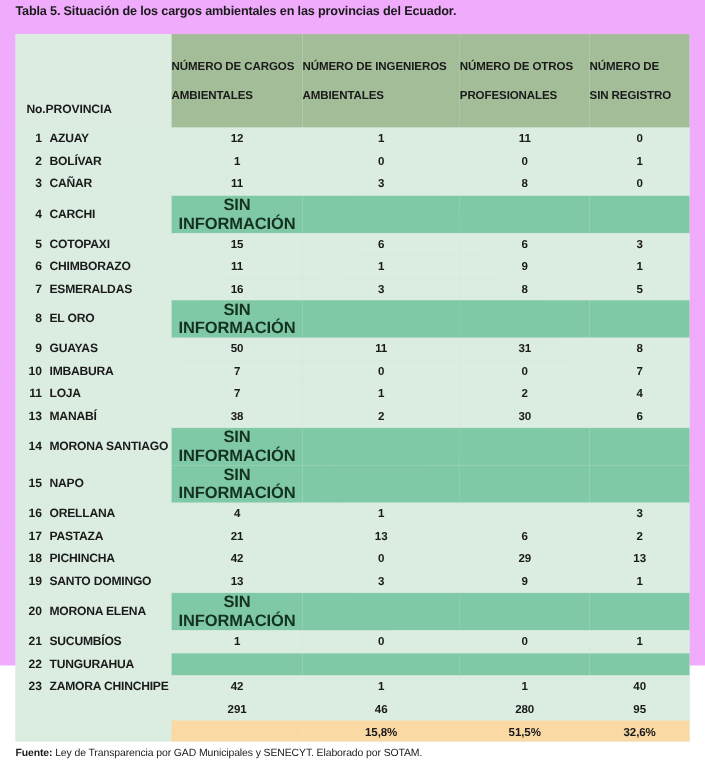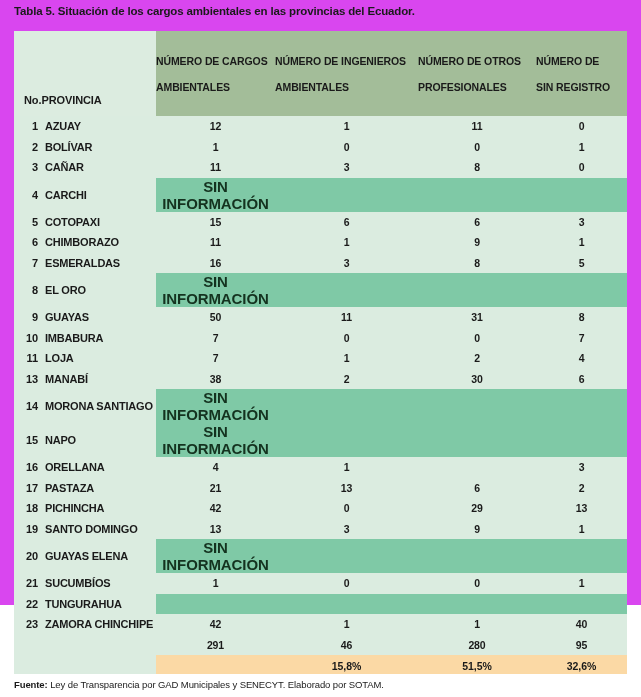--- a/index.html
+++ b/index.html
@@ -12,21 +12,21 @@
     height: 697px;
     font-family: "Liberation Sans", sans-serif;
     overflow: hidden;
     position: relative;
   }
 
   .page {
     position: relative;
     width: 641px;
     height: 605px;
-    background: #d946ef;
+    background: #f0abfc;
   }
 
   .table-title {
     position: absolute;
     left: 14px;
     top: 5px;
     font-size: 11.5px;
     font-weight: bold;
     color: #1a1a1a;
     letter-spacing: -0.15px;
@@ -346,21 +346,21 @@
             <td>13</td>
           </tr>
           <tr>
             <td class="prov"><span class="num">19</span><span class="pname">SANTO DOMINGO</span></td>
             <td>13</td>
             <td>3</td>
             <td>9</td>
             <td>1</td>
           </tr>
           <tr>
-            <td class="prov"><span class="num">20</span><span class="pname">GUAYAS ELENA</span></td>
+            <td class="prov"><span class="num">20</span><span class="pname">MORONA ELENA</span></td>
             <td class="noinfo">SIN INFORMACIÓN</td>
             <td class="noinfo-blank"></td>
             <td class="noinfo-blank"></td>
             <td class="noinfo-blank"></td>
           </tr>
           <tr>
             <td class="prov"><span class="num">21</span><span class="pname">SUCUMBÍOS</span></td>
             <td>1</td>
             <td>0</td>
             <td>0</td>

